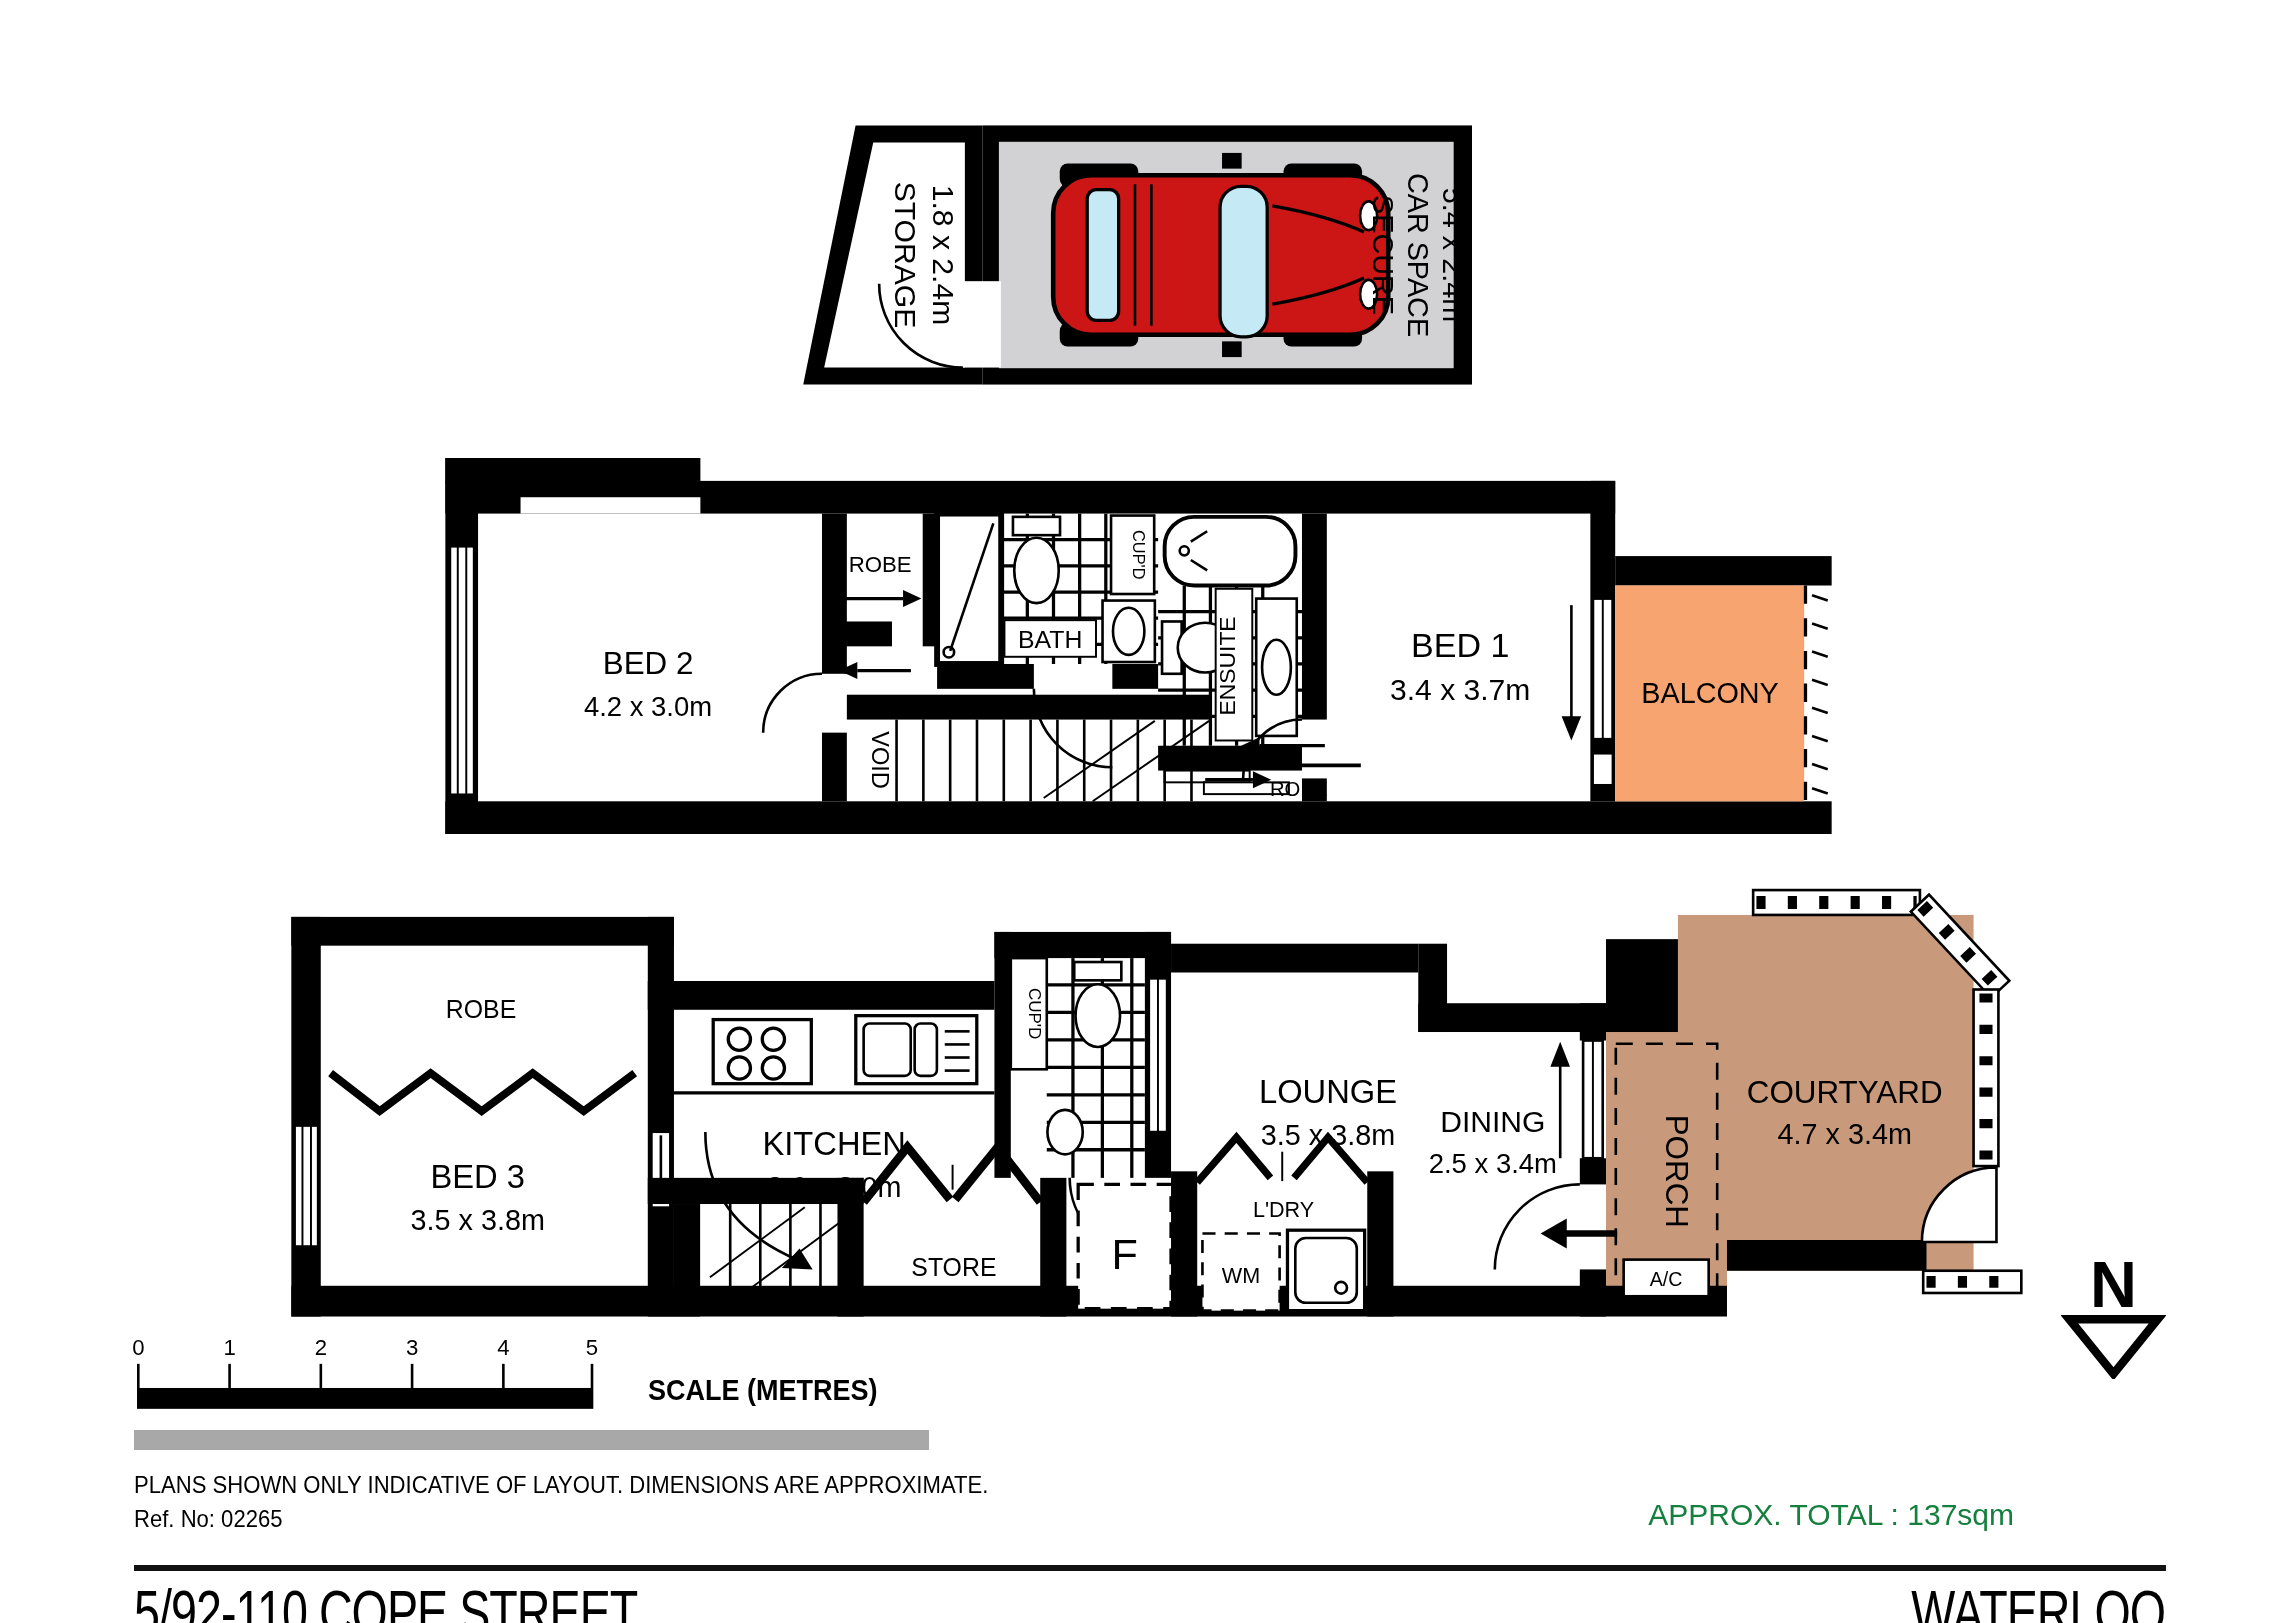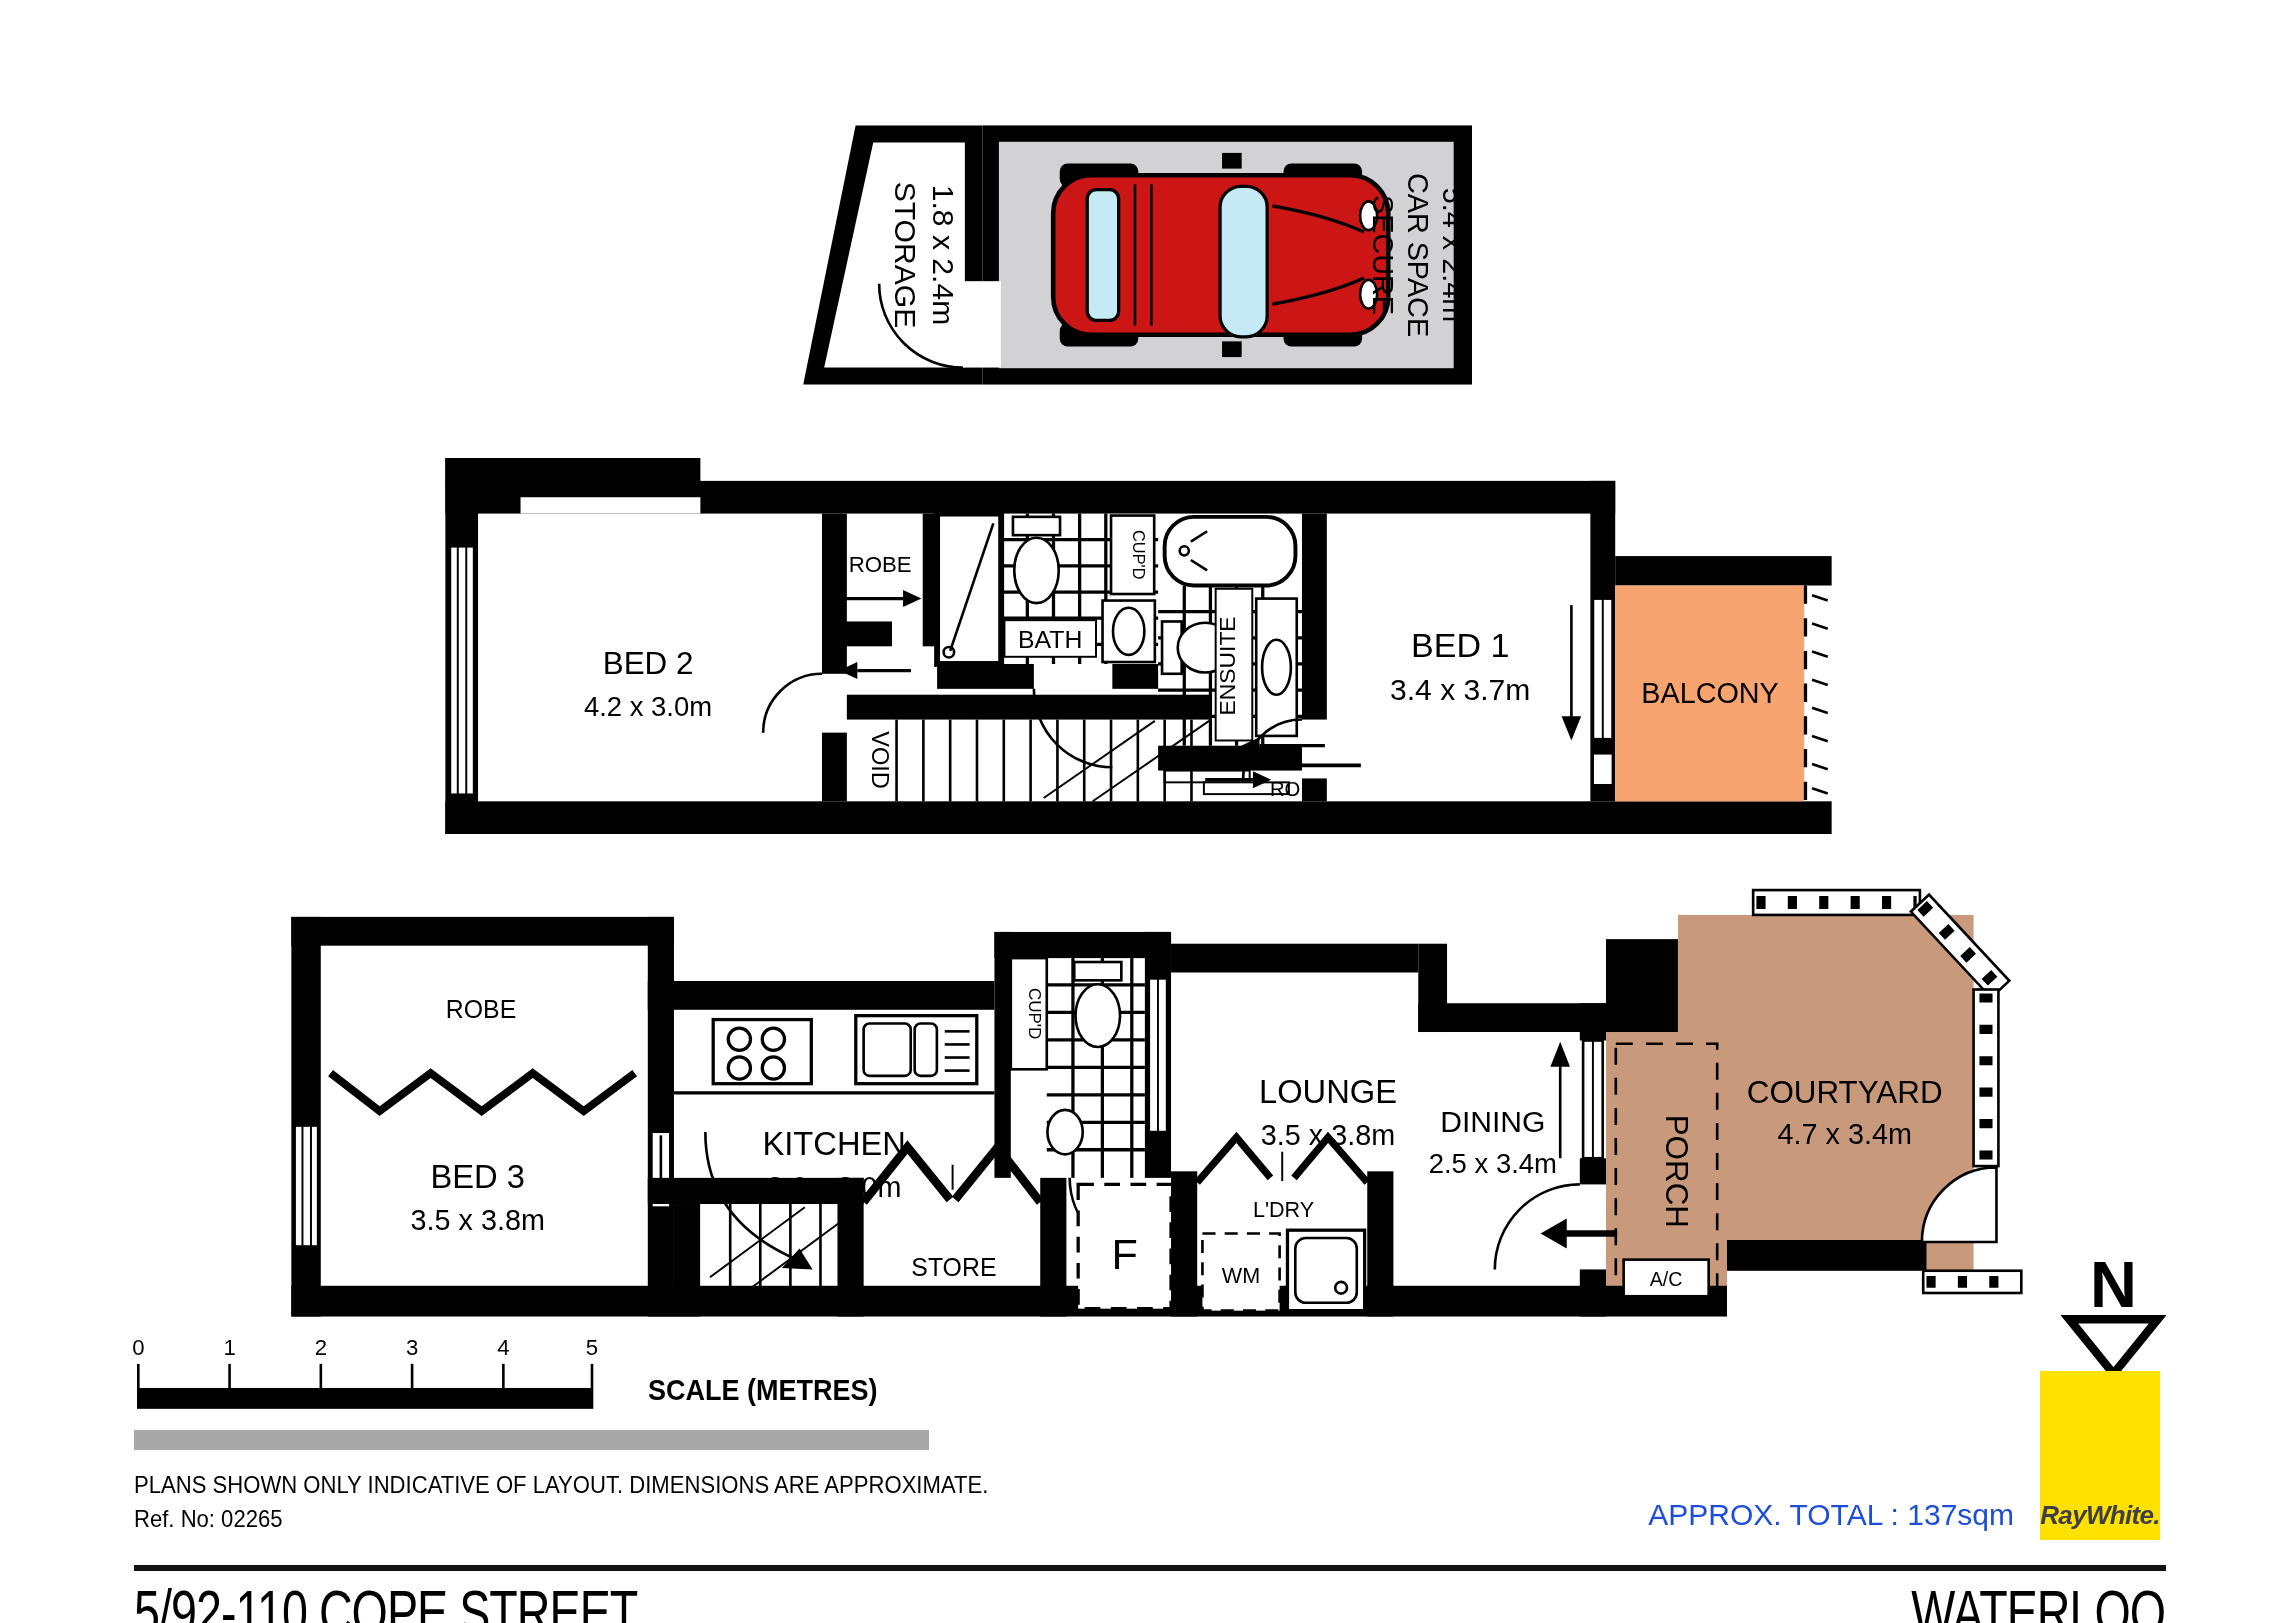--- a/index.html
+++ b/index.html
@@ -5,21 +5,21 @@
   html,body{margin:0;padding:0;background:#fff;}
   #canvas{position:relative;width:2295px;height:1623px;background:#fff;overflow:hidden;
           font-family:"Liberation Sans", sans-serif;color:#000;}
   .abs{position:absolute;}
   svg text{font-family:"Liberation Sans", sans-serif;fill:#000;}
   .roomname{font-size:48px;}
   .roomdim{font-size:42px;}
   #footer-address,#footer-suburb{font-size:63px;letter-spacing:-1.3px;white-space:nowrap;}
   #footer-address{transform:scaleX(.74);transform-origin:left center;}
   #footer-suburb{transform:scaleX(.74);transform-origin:right center;}
-  #approx-total{font-size:30px;color:#1d4ed8;}
+  #approx-total{font-size:30px;color:#15803d;}
   #disclaimer1,#disclaimer2{font-size:24px;transform:scaleX(.92);transform-origin:left center;white-space:nowrap;}
   #scale-title{font-size:30px;font-weight:bold;transform:scaleX(.9);transform-origin:left center;}
   #graybar{background:#A8A8A8;}
   #divider{background:#111;}
   #raywhite-logo{background:#FFE100;display:flex;align-items:flex-end;justify-content:center;}
   #raywhite-logo span{font-style:italic;font-weight:bold;font-size:26px;color:#3E3E48;padding-bottom:9.2px;letter-spacing:-0.7px;}
   #north-wrap{text-align:center;}
   #north-n{font-size:65px;font-weight:bold;line-height:59px;}
 </style>
 </head>
@@ -427,23 +427,20 @@
 
   <div id="north-wrap" class="abs" style="left:2061px;top:1255px;width:105px">
     <div id="north-n">N</div>
     <svg width="105" height="65" viewBox="0 0 160 100">
       <polygon points="12,8 148,8 80,92" fill="#fff" stroke="#000" stroke-width="13"></polygon>
     </svg>
   </div>
 
   <div id="approx-total" class="abs" style="right:281px;top:1498px">APPROX. TOTAL : 137sqm</div>
 
-  <div id="raywhite-logo" class="abs" style="left:2040px;top:1371px;width:120px;height:169px">
-    <span>RayWhite.</span>
-  </div>
 
   <div id="divider" class="abs" style="left:134px;top:1565px;width:2032px;height:5.9px"></div>
 
   <div id="footer-address" class="abs" style="left:134px;top:1576px">5/92-110 COPE STREET</div>
   <div id="footer-suburb" class="abs" style="right:130px;top:1576px">WATERLOO</div>
 
 </div>
 
 
 </body></html>

